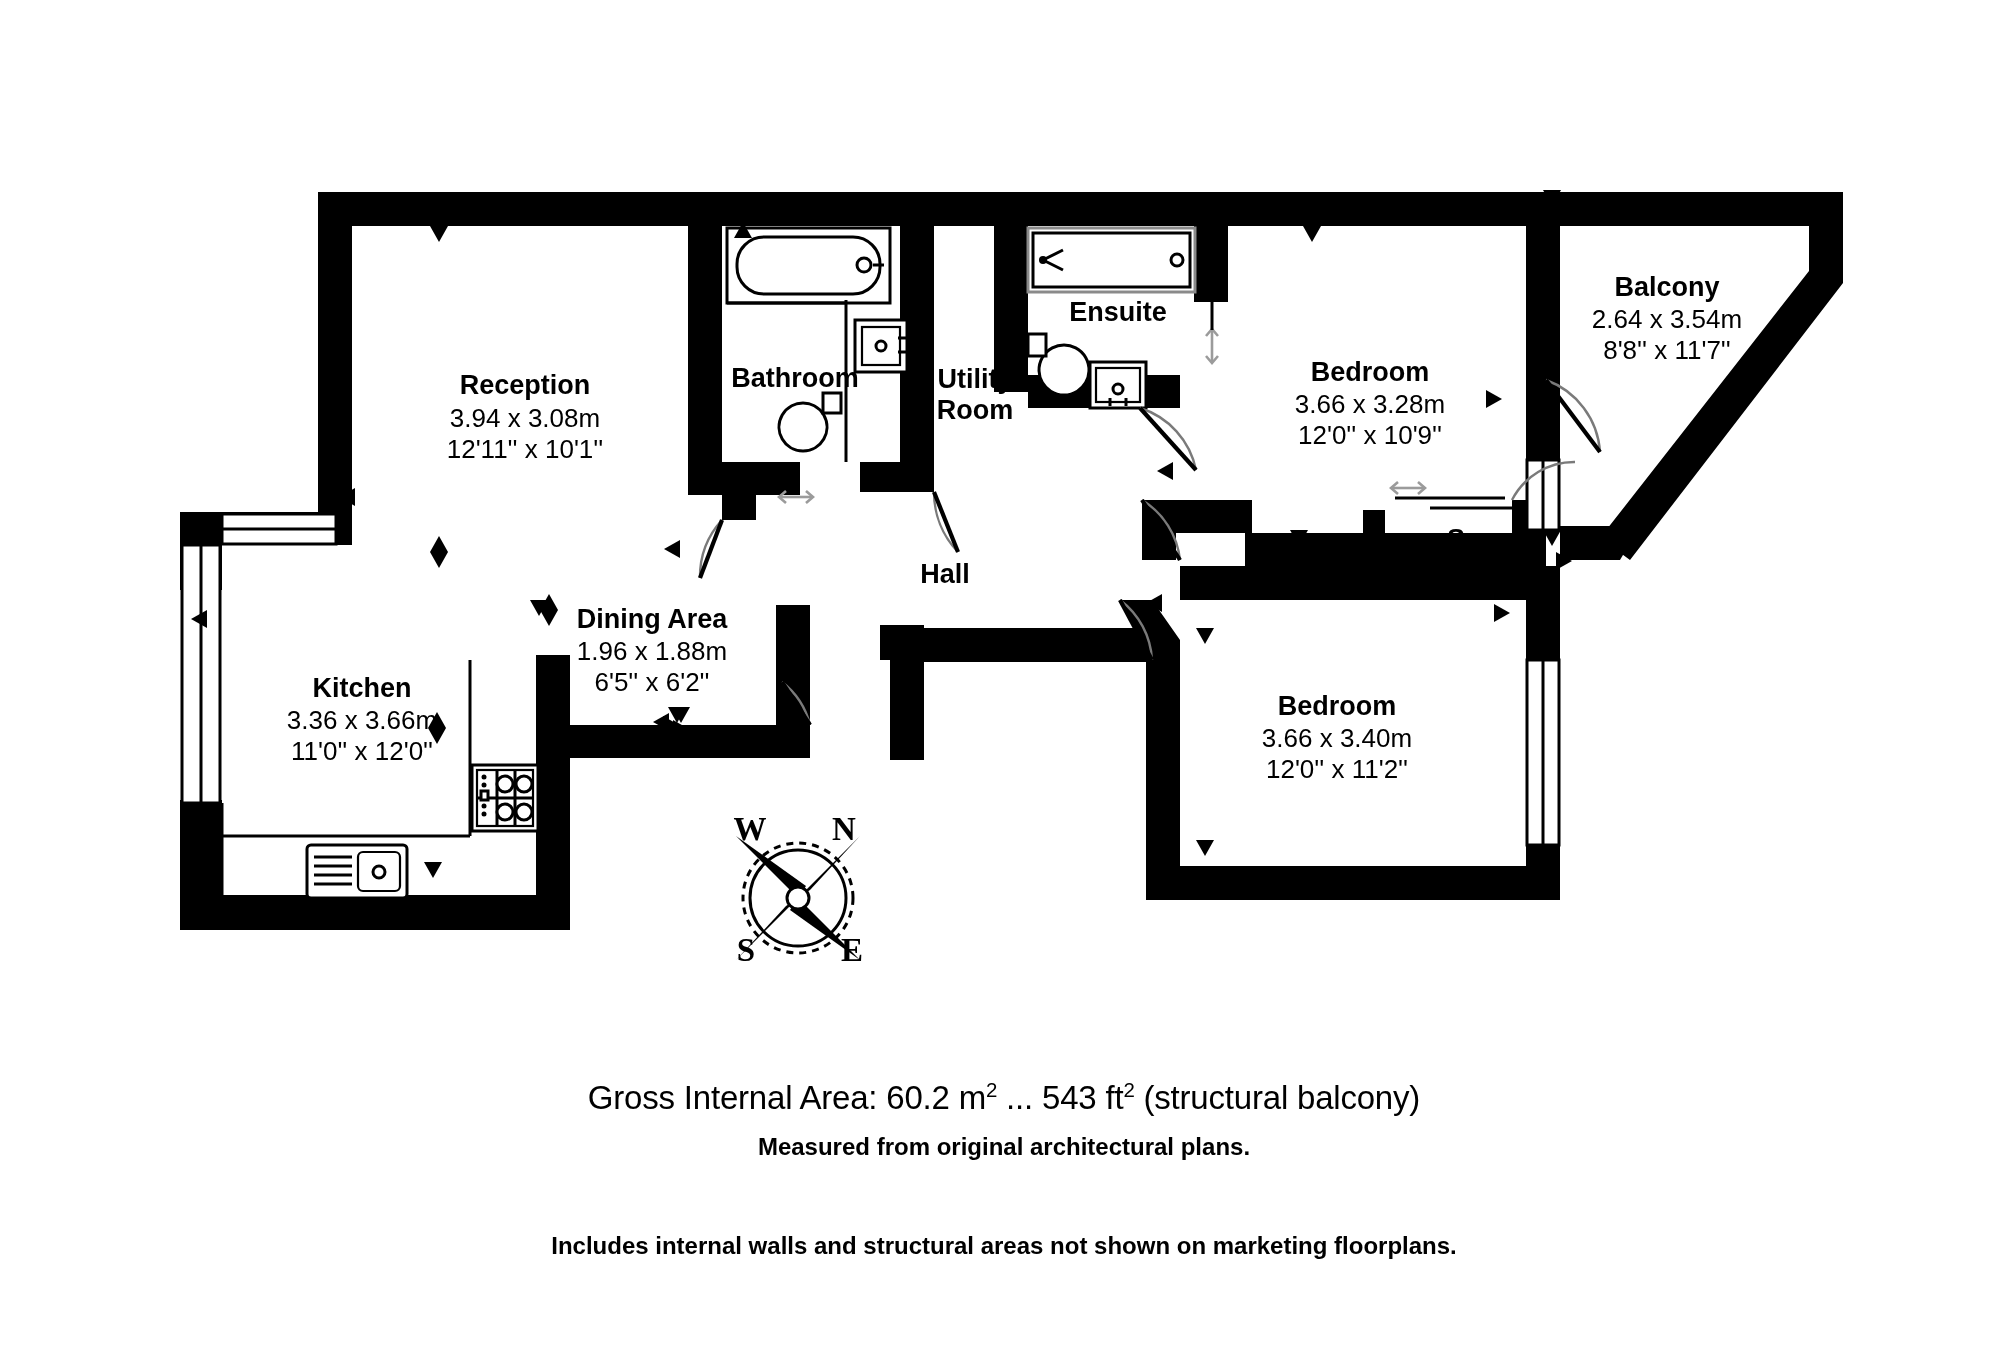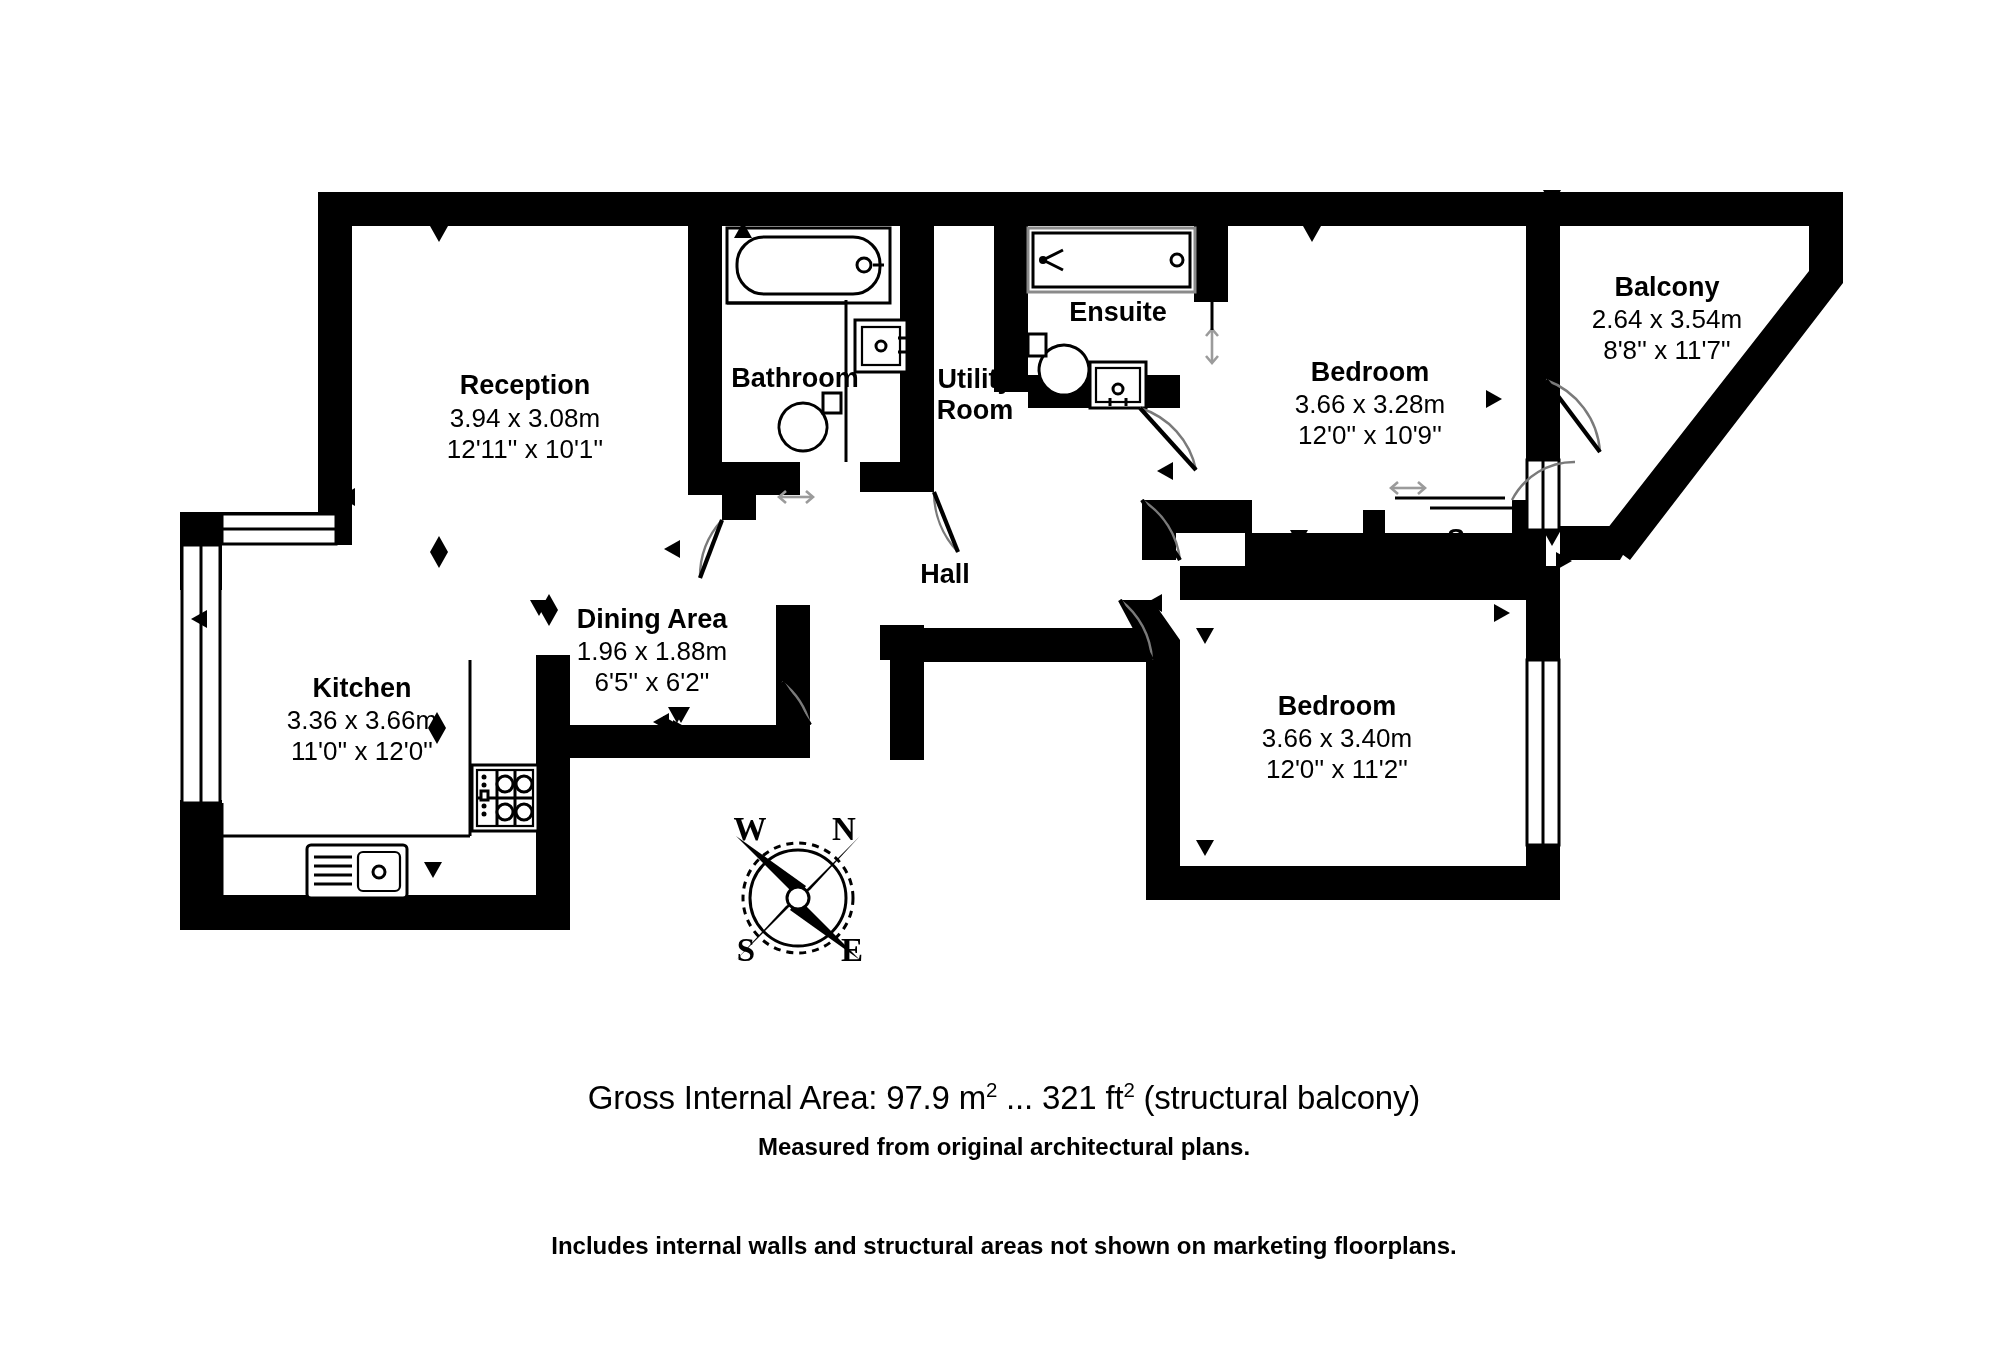--- a/index.html
+++ b/index.html
@@ -398,18 +398,18 @@
       <circle cx="0" cy="0" r="11" fill="#ffffff" stroke="#000000" stroke-width="3"></circle>
       <text class="compass-letter" x="46" y="-58">N</text>
       <text class="compass-letter" x="54" y="63">E</text>
       <text class="compass-letter" x="-52" y="63">S</text>
       <text class="compass-letter" x="-48" y="-58">W</text>
     </g>
 
   </svg>
 
   <div class="footer footer-area">
-    <span>Gross Internal Area: 97.9 m</span><sup>2</sup><span> ... 321 ft</span><sup>2</sup><span> (structural balcony)</span>
+    <span>Gross Internal Area: 60.2 m</span><sup>2</sup><span> ... 543 ft</span><sup>2</sup><span> (structural balcony)</span>
   </div>
   <div class="footer footer-note1">Measured from original architectural plans.</div>
   <div class="footer footer-note2">Includes internal walls and structural areas not shown on marketing floorplans.</div>
 
 </div>
 
 </body></html>

